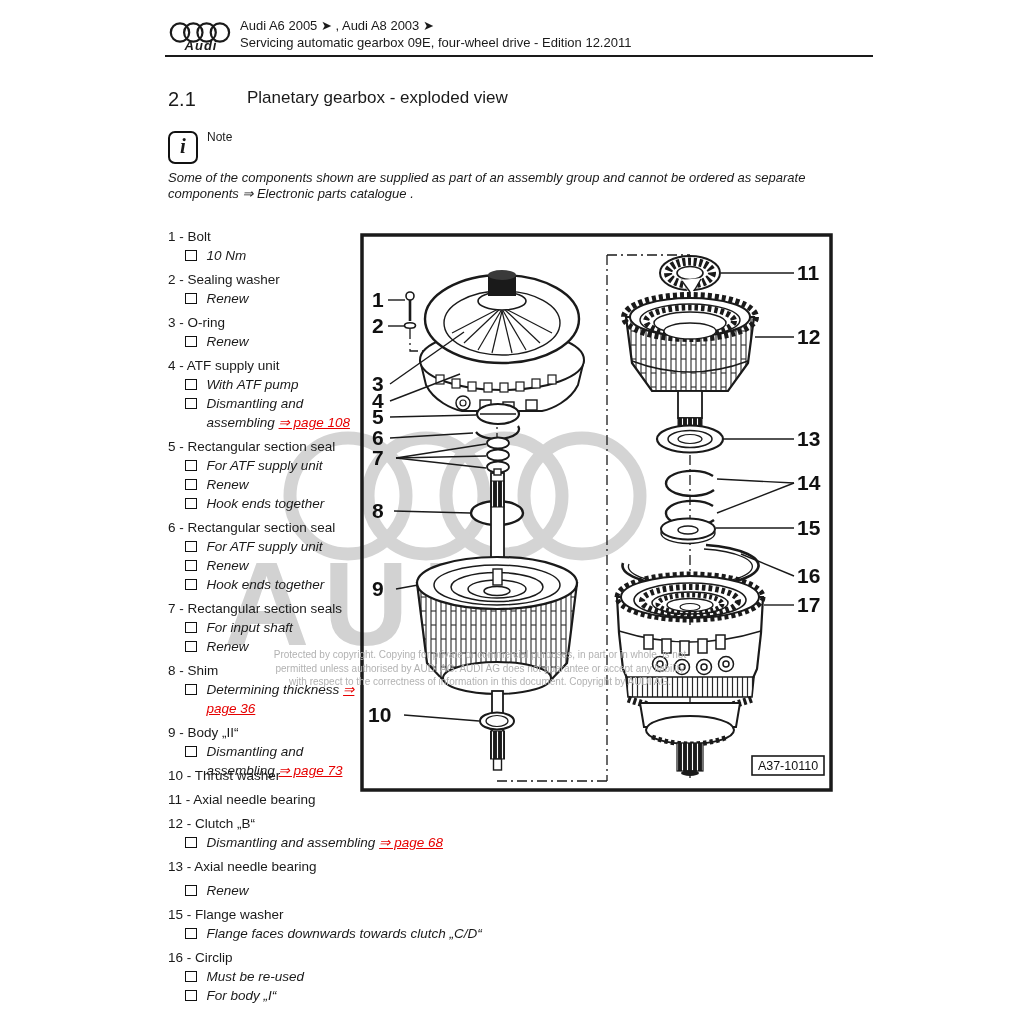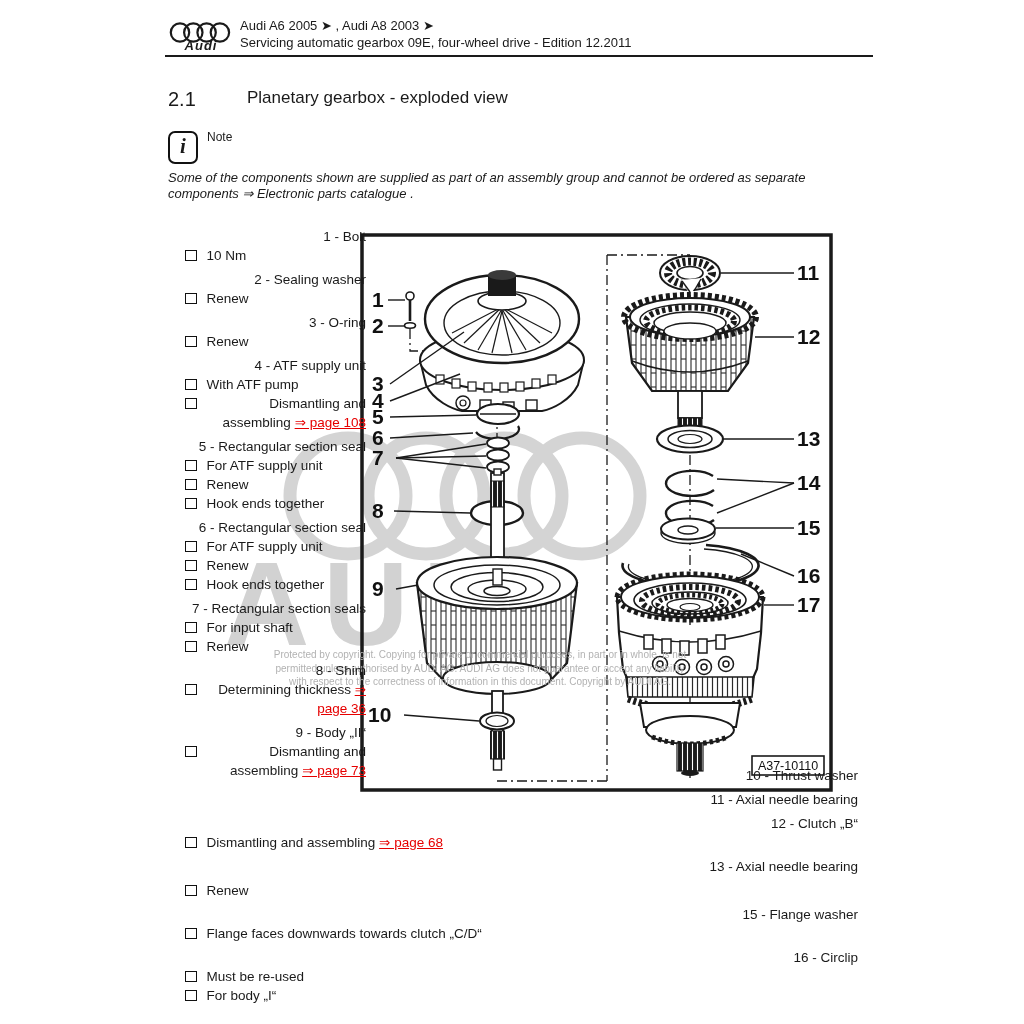--- a/index.html
+++ b/index.html
@@ -30,22 +30,22 @@
   .wm-brand{position:absolute;left:224px;top:545px;font-size:118px;font-weight:bold;
             letter-spacing:14px;color:#d2d2d2;z-index:0;line-height:1;}
   .wm-copy{position:absolute;left:200px;top:648px;width:560px;text-align:center;
            font-size:10px;line-height:13.5px;color:#b2b2b2;z-index:2;}
   
   .diagram{position:absolute;left:360px;top:233px;z-index:1;}
   
   .parts{position:absolute;font-size:13.5px;line-height:19px;z-index:3;}
   .parts-left{left:168px;top:227px;width:198px;}
   .parts-bottom{left:168px;top:766px;width:690px;}
-  .part{margin-bottom:5px;text-align:right;}
-  .sub{display:flex;padding-left:17px;}
+  .part{margin-bottom:5px;}
+  .sub{display:flex;padding-left:17px;font-style:italic;}
   .cb{flex:0 0 auto;width:9.5px;height:9.5px;border:1.6px solid #111;margin:3.5px 10px 0 0;}
   .plink{color:#e60000;text-decoration:underline;cursor:pointer;}
   svg text.callout{font-family:"Liberation Sans",sans-serif;font-weight:bold;
                    font-size:21px;fill:#111;}
   svg text.figid{font-family:"Liberation Sans",sans-serif;font-size:12.5px;fill:#111;}
 </style>
 </head>
 <body>
 
 <div class="page">

